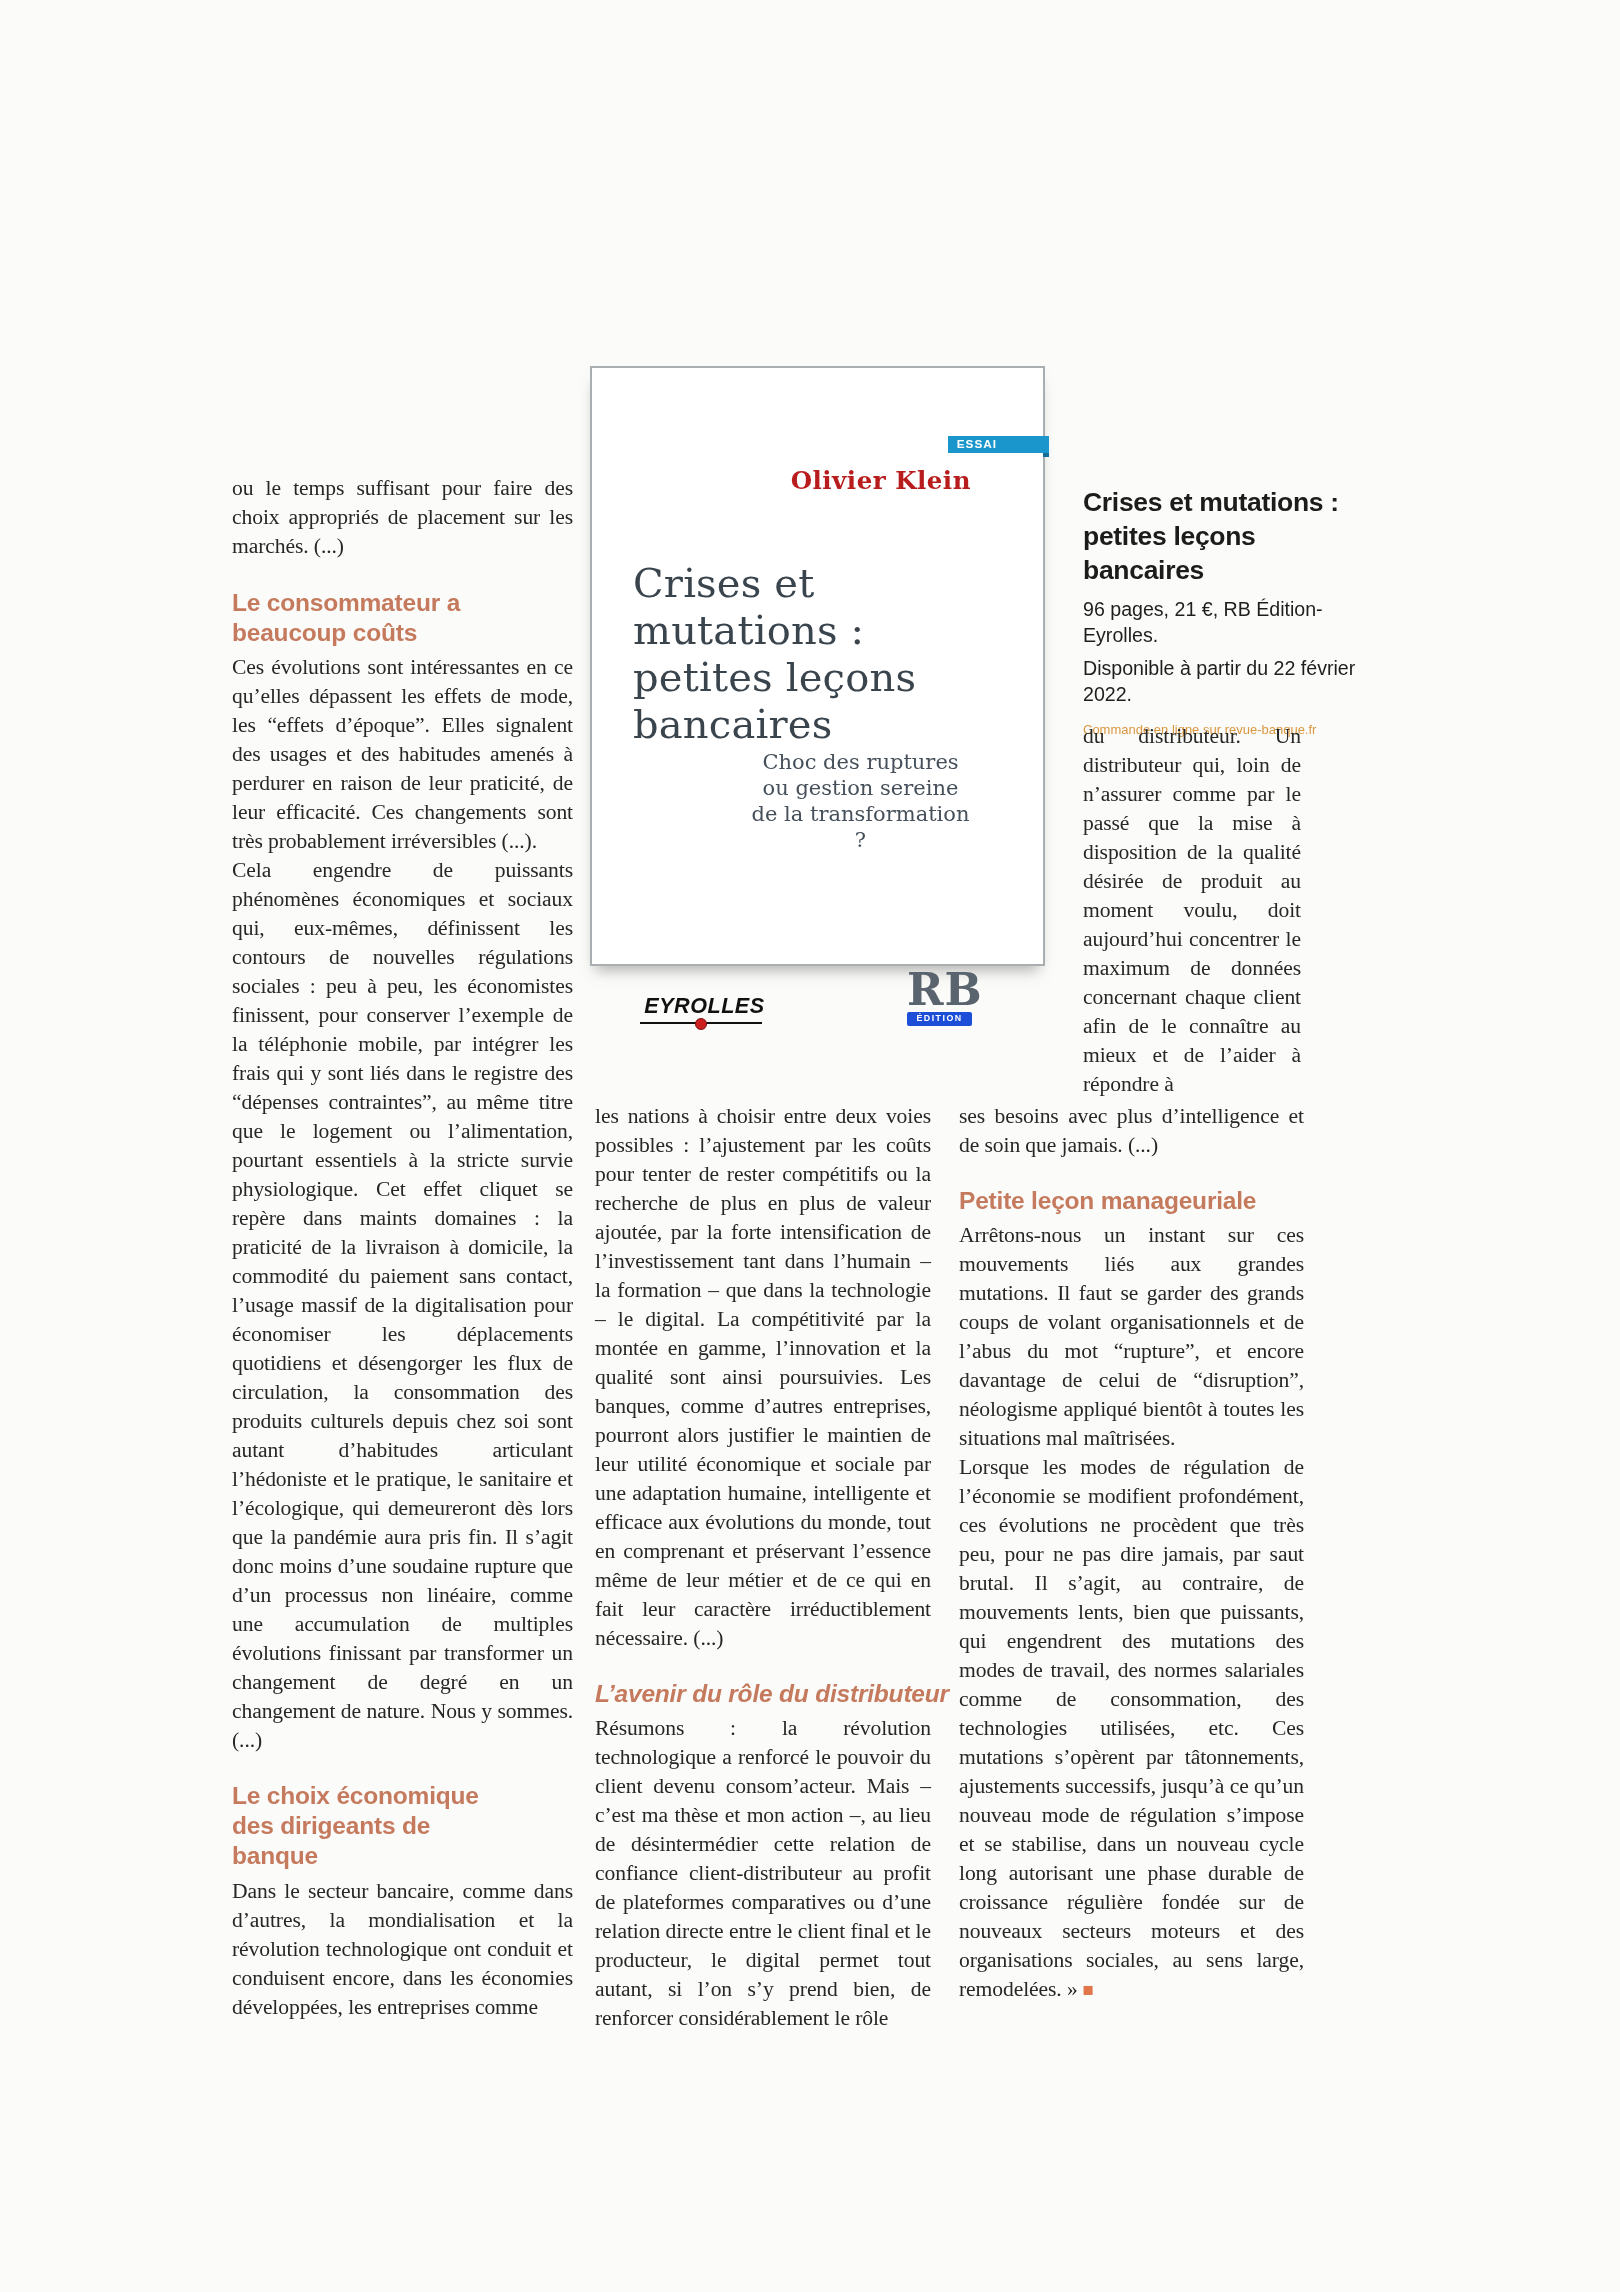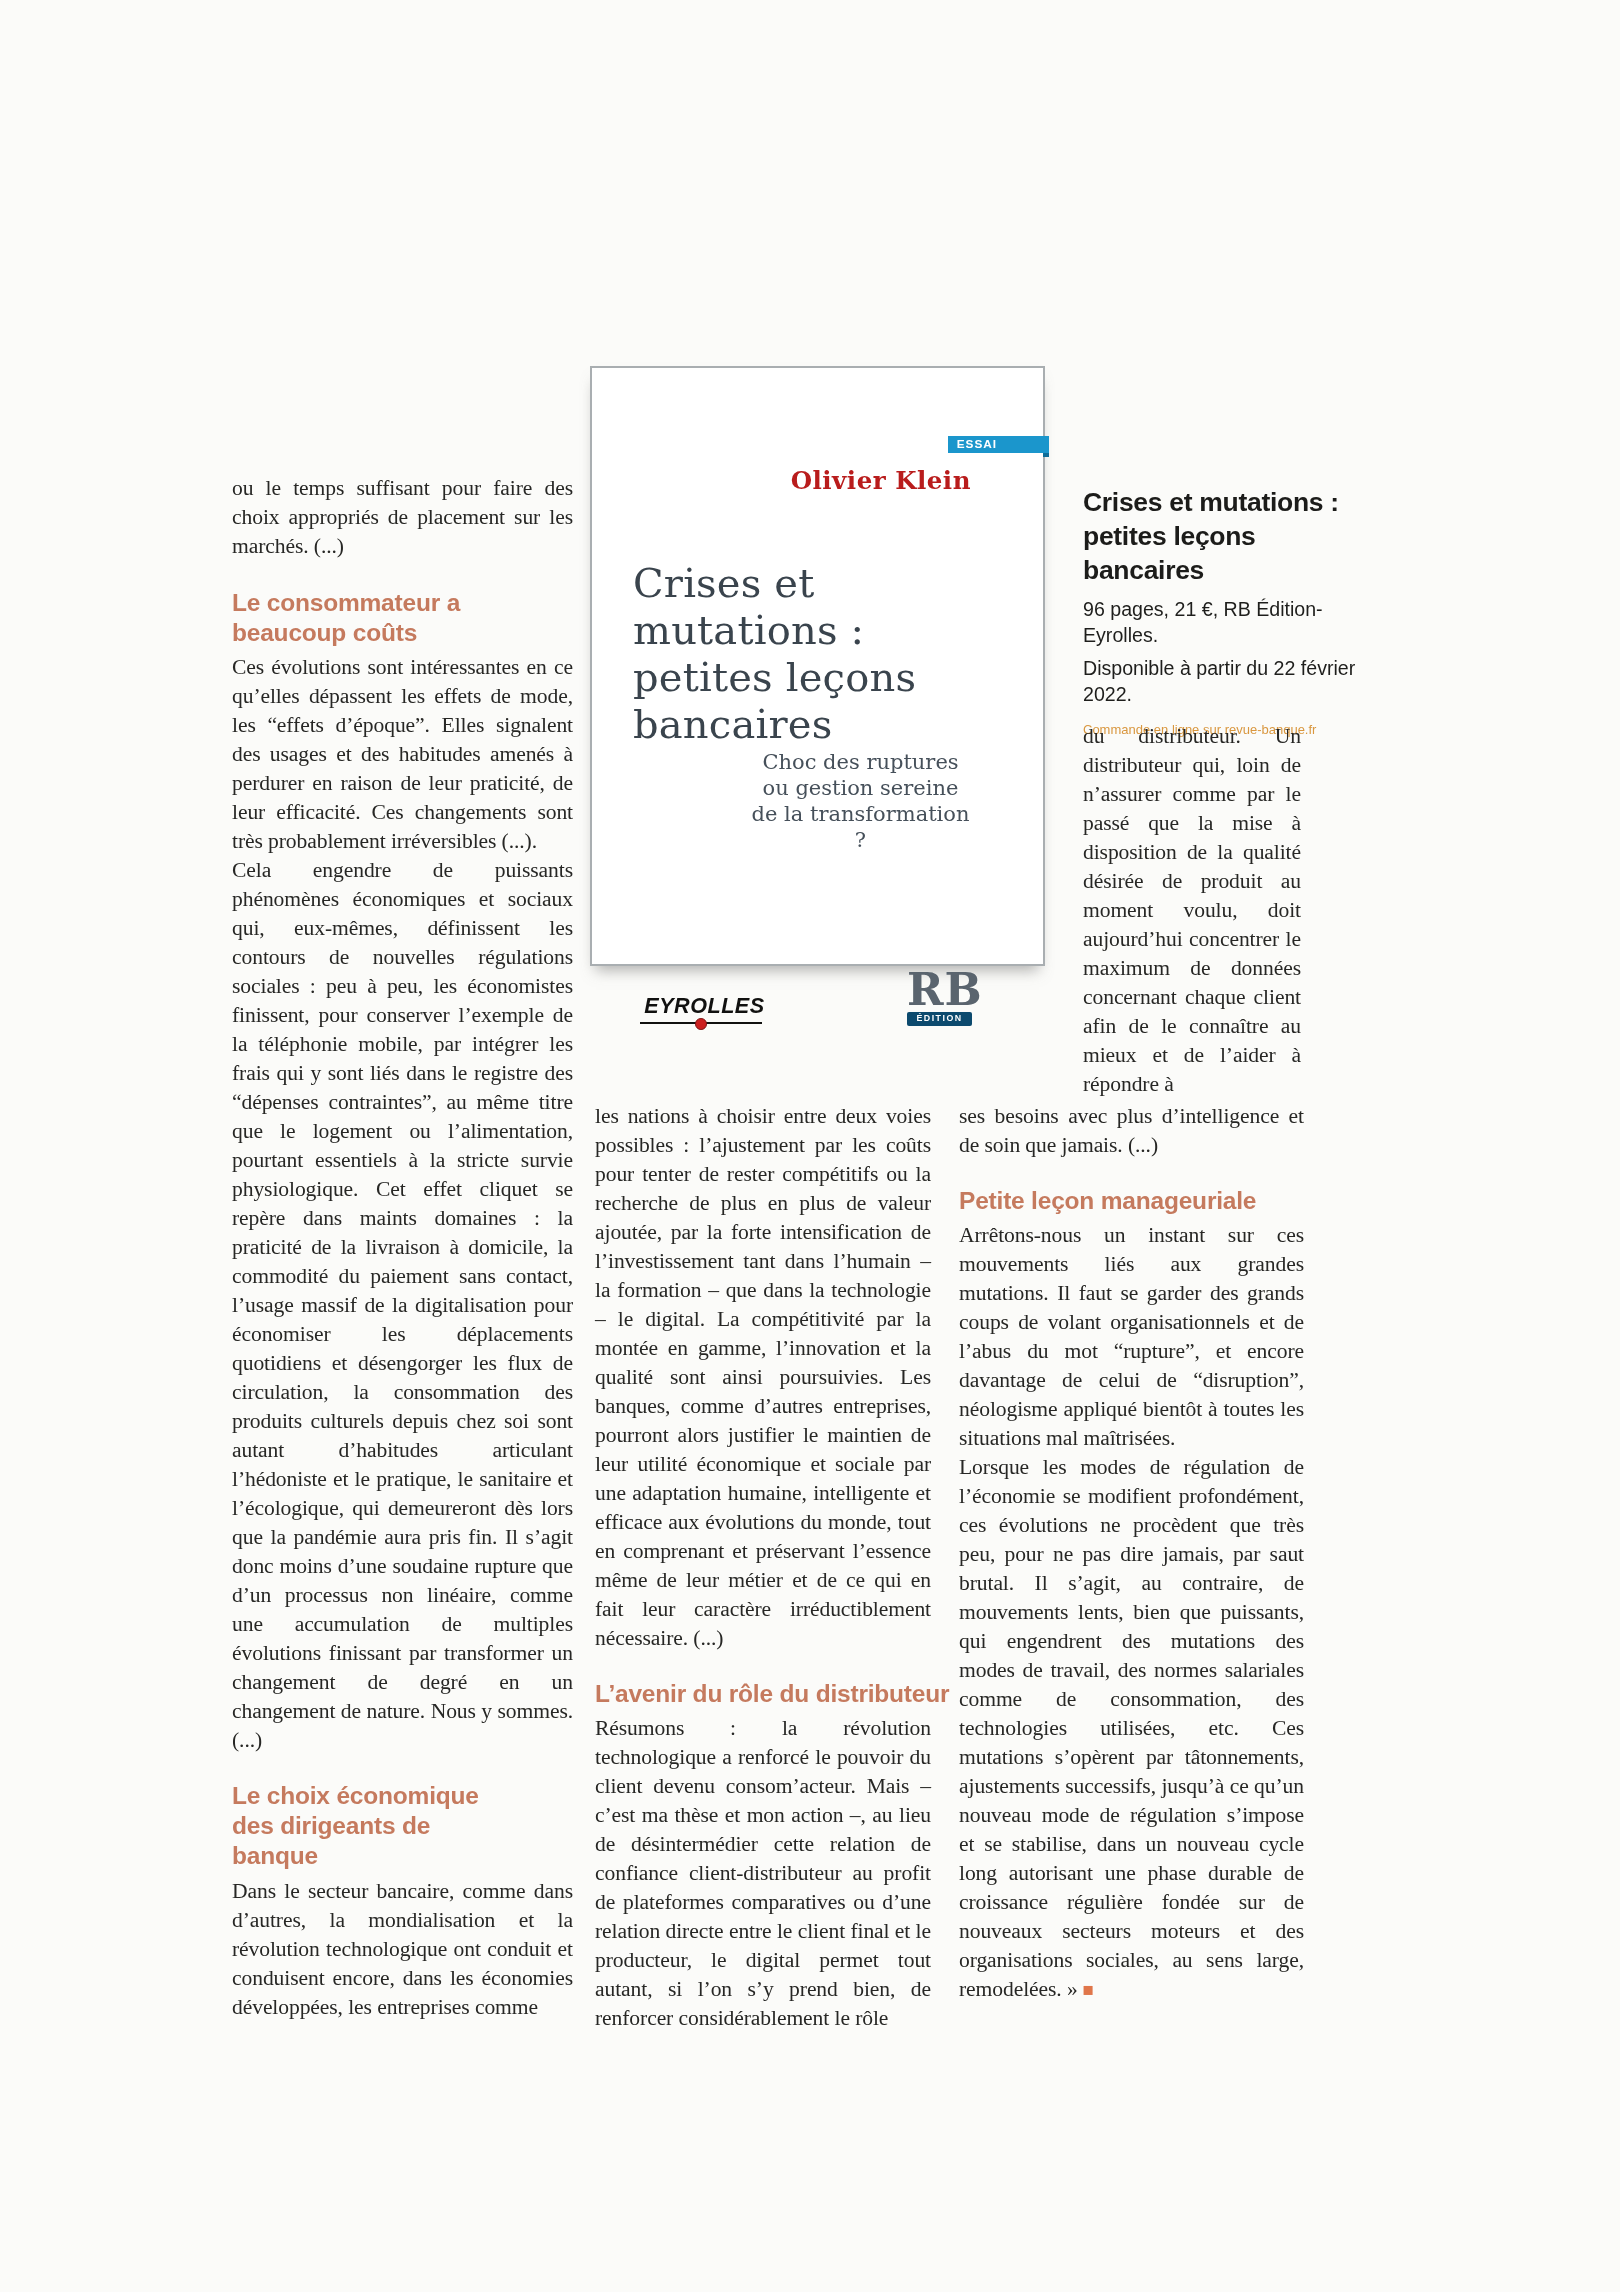--- a/index.html
+++ b/index.html
@@ -17,21 +17,21 @@
     hyphens:auto;-webkit-hyphens:auto;
   }
   .col p{margin:0;}
   .xhead{
     font-family:"Liberation Sans","DejaVu Sans",sans-serif;
     font-weight:bold;font-size:24.5px;line-height:30px;
     color:#c57a5e;text-align:left;letter-spacing:-0.2px;
     margin:25.5px 0 5.9px 0;
   }
   .xhead.first{margin-top:26.5px;}
-  .nowrap{white-space:nowrap;}
+  .nowrap{white-space:nowrap;font-style:italic;}
   .end-mark{color:#e0764a;font-size:18.6px;padding-left:4.9px;line-height:0;}
   
   .info-box{
     position:absolute;left:1083px;top:485px;width:294px;
     font-family:"Liberation Sans","DejaVu Sans",sans-serif;
   }
   .info-title{
     font-weight:bold;font-size:26.5px;line-height:34px;color:#1c1c1a;
     letter-spacing:-0.3px;margin:0;
   }
@@ -83,21 +83,21 @@
   .eyrolles-dot{
     position:absolute;left:55px;top:-3.9px;width:9.8px;height:9.8px;border-radius:50%;
     background:#cc1f1f;border:1px solid #7c1212;
   }
   .rb-logo{position:absolute;right:71px;top:600px;width:65px;text-align:center;}
   .rb-initials{
     font-size:44px;line-height:43px;color:#5a646e;letter-spacing:1px;
     font-weight:bold;display:block;
   }
   .rb-edition{
-    display:block;margin-top:1px;background:#0c4a6e;color:#ffffff;
+    display:block;margin-top:1px;background:#1d4ed8;color:#ffffff;
     font-family:"Liberation Sans",sans-serif;font-weight:bold;
     font-size:8.8px;line-height:13.7px;letter-spacing:1.5px;border-radius:2px;
   }
   
   .col-left{left:232px;top:474px;width:341px;}
   .col-narrow{left:1083px;top:722px;width:218px;}
   .col-mid{left:595px;top:1102px;width:336px;}
   .col-right{left:959px;top:1102px;width:345px;}
   .h-max1{max-width:325px;}
   .h-max2{max-width:279px;}

